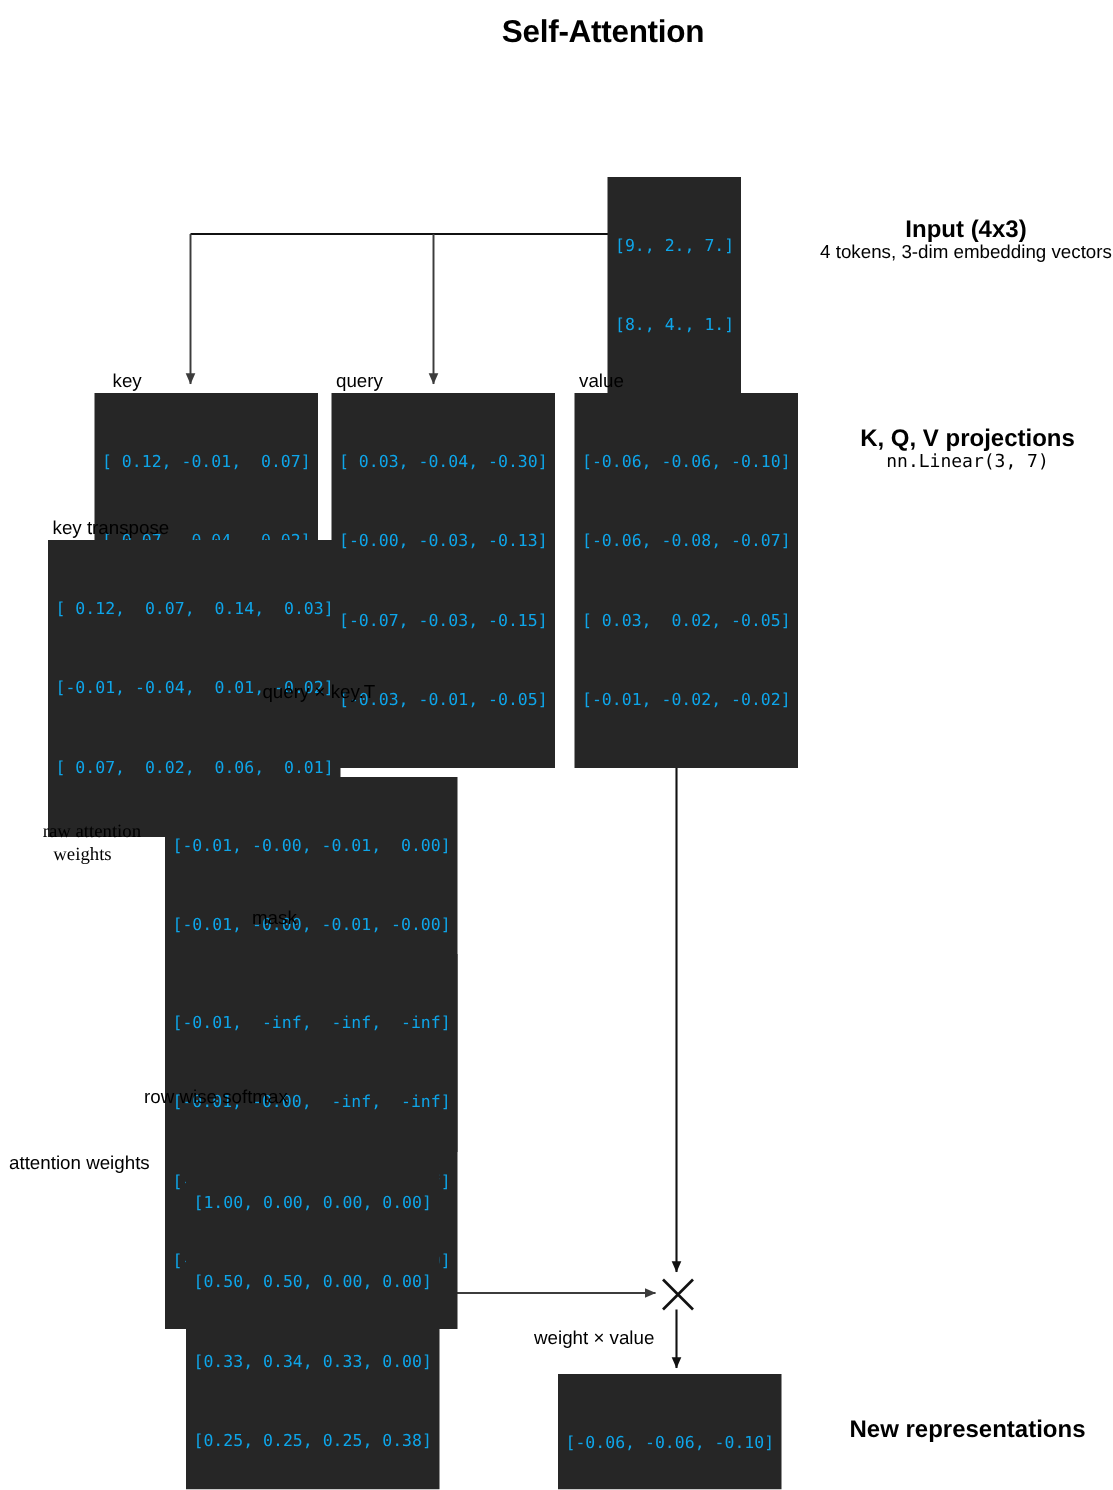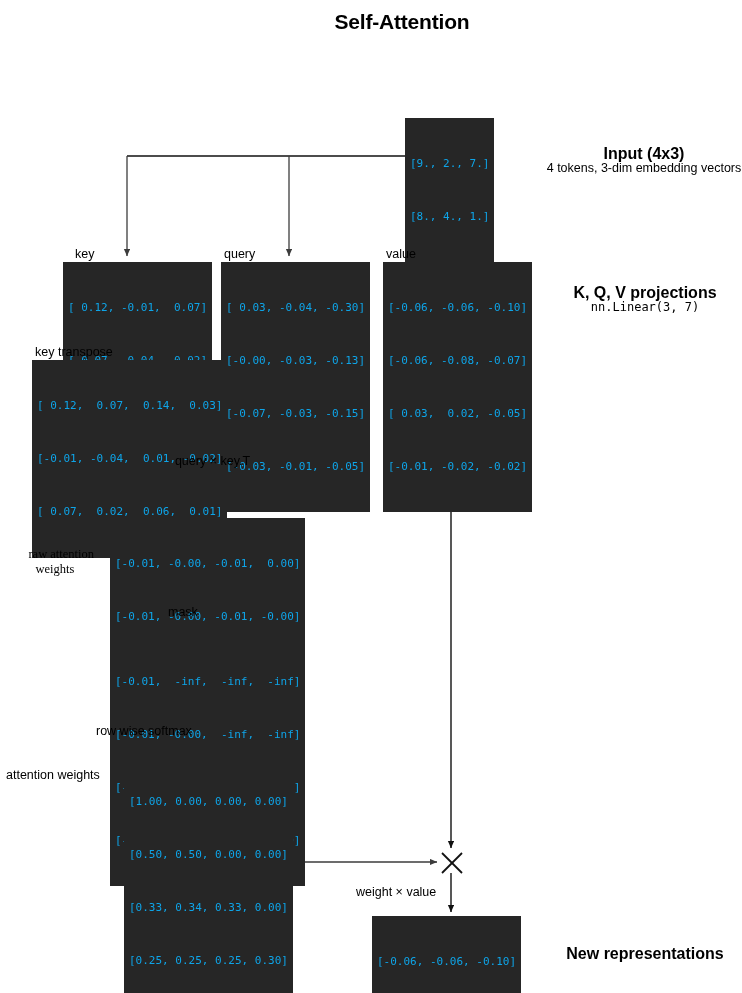--- a/index.html
+++ b/index.html
@@ -224,21 +224,21 @@
     <span class="row">[-0.01, -0.00, -0.01, -0.00]</span>
   </div>
 
   <div class="label" style="left:96px; top:724px;">row wise softmax</div>
 
   <div class="label" style="left:6px; top:768px;">attention weights</div>
   <div class="matrix" style="left:124px; top:756px;">
     <span class="row">[1.00, 0.00, 0.00, 0.00]</span>
     <span class="row">[0.50, 0.50, 0.00, 0.00]</span>
     <span class="row">[0.33, 0.34, 0.33, 0.00]</span>
-    <span class="row">[0.25, 0.25, 0.25, 0.30]</span>
+    <span class="row">[0.25, 0.25, 0.25, 0.38]</span>
   </div>
 
   <div class="label" style="left:356px; top:868px;margin-top:17px;">weight × value</div>
 
   <div class="matrix" style="left:372px; top:916px;">
     <span class="row">[-0.06, -0.06, -0.10]</span>
     
     
     
   </div>

